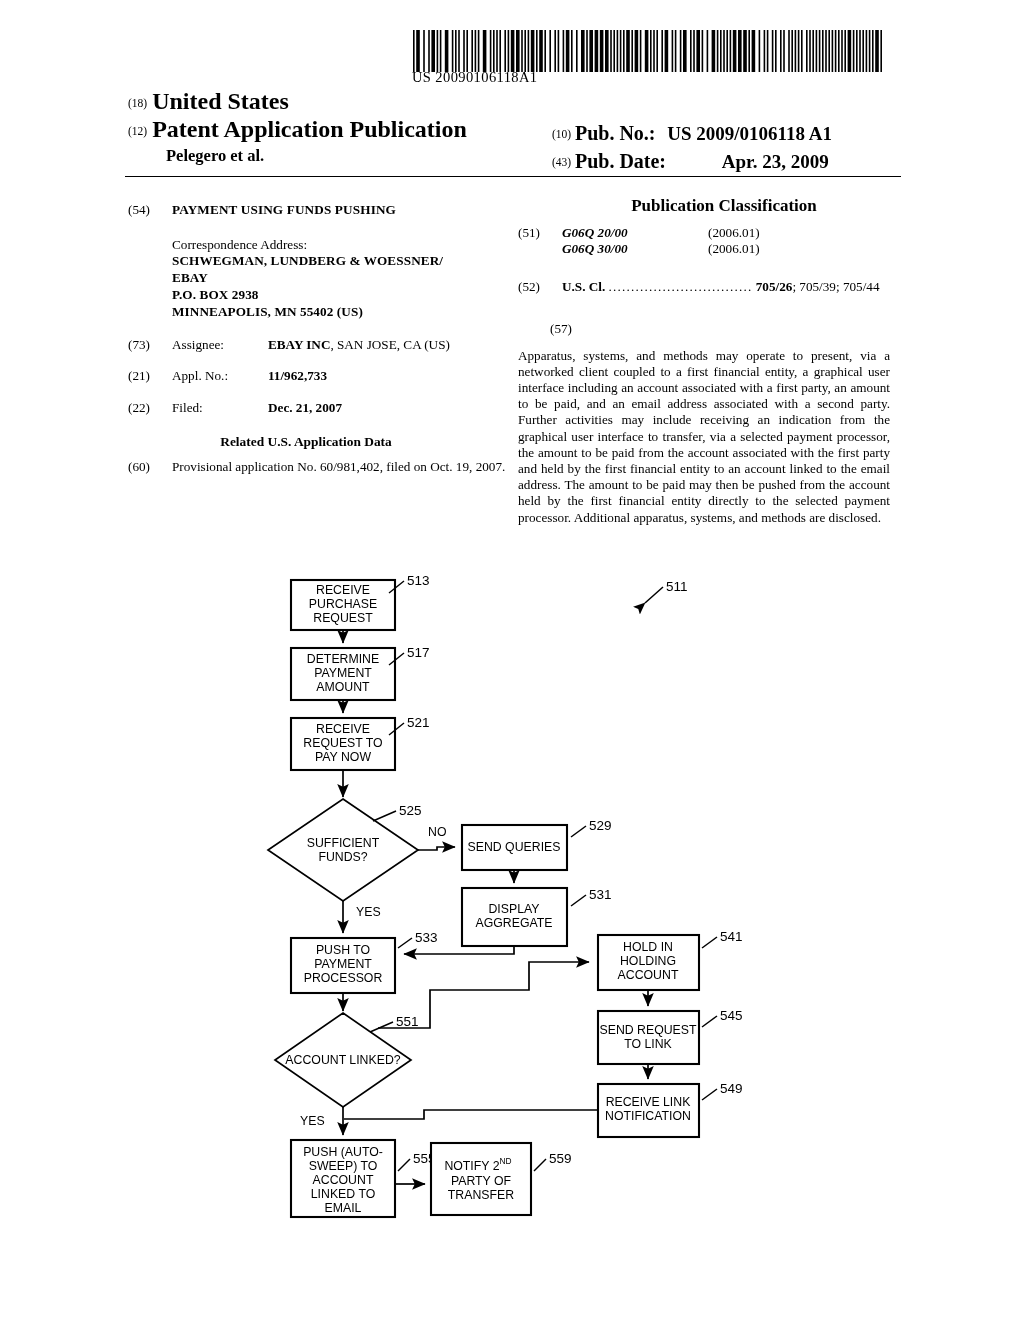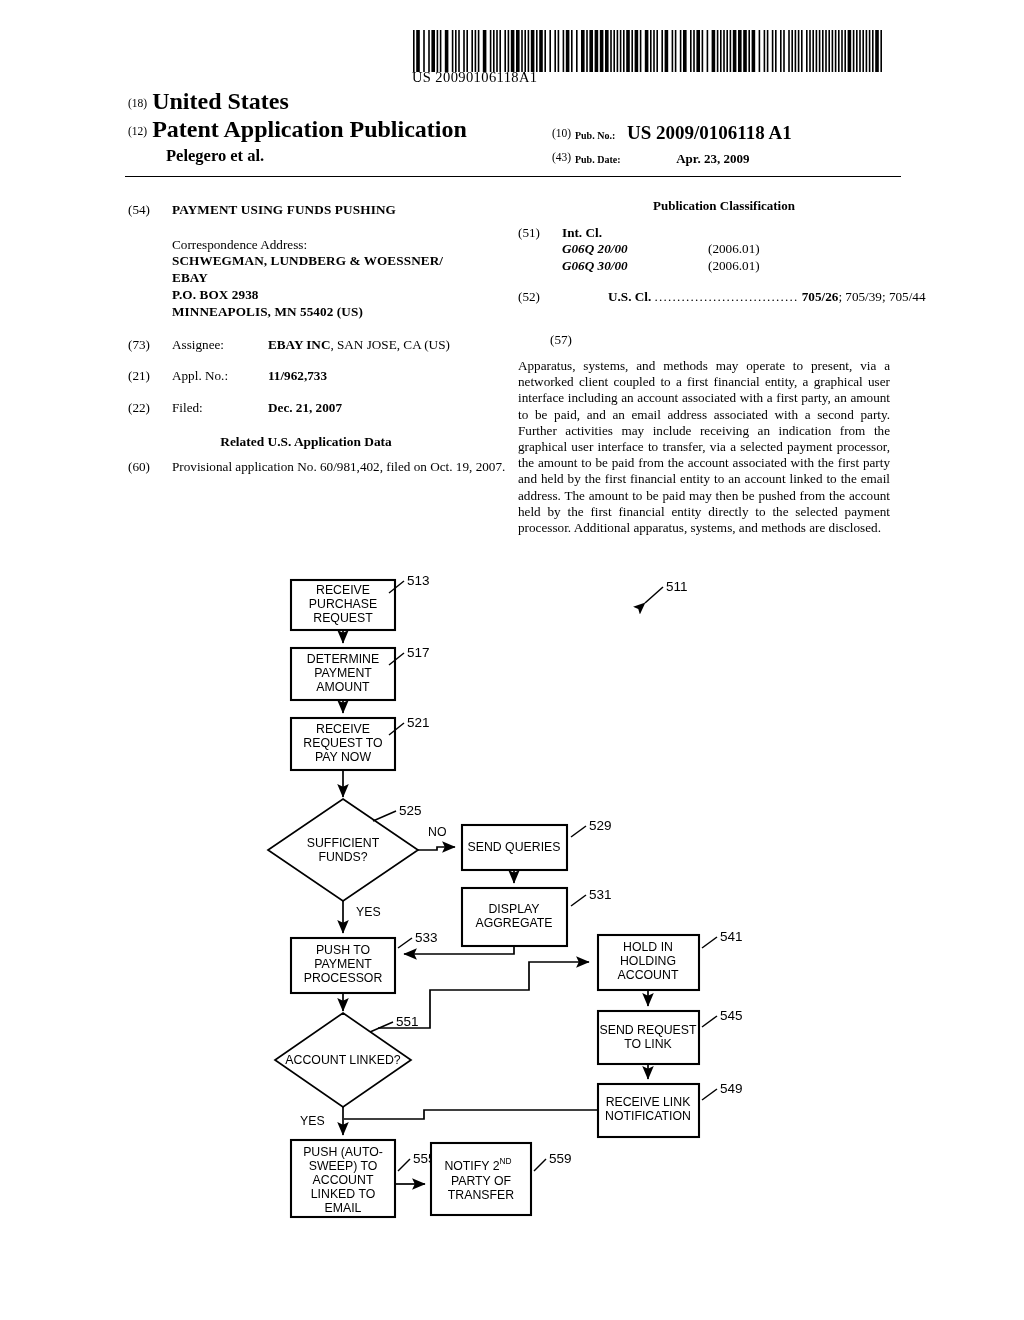--- a/index.html
+++ b/index.html
@@ -90,30 +90,30 @@
   }
   .pub-date-row {
     position: absolute;
     left: 552px;
     top: 150px;
     white-space: nowrap;
     font-size: 15px;
   }
   .pub-lbl {
     font-weight: bold;
-    font-size: 10px;
+    font-size: 20px;
   }
   .pub-val {
     font-weight: bold;
     font-size: 19px;
     margin-left: 8px;
   }
   .pub-val-date {
     font-weight: bold;
-    font-size: 13px;
+    font-size: 19px;
     margin-left: 52px;
   }
 
   .rule {
     position: absolute;
     left: 125px;
     top: 176px;
     width: 776px;
     height: 0;
     border-top: 1.4px solid #000;
@@ -186,40 +186,39 @@
     font-weight: bold;
     font-size: 13.4px;
     margin-top: 17px;
     margin-bottom: 9px;
     padding-right: 26px;
   }
 
   .pubclass-hdr {
     text-align: center;
     font-weight: bold;
-    font-size: 13px;
+    font-size: 17px;
     margin-bottom: 10px;
     padding-left: 24px;
   }
 
   .intcl-row {
     display: flex;
   }
   .intcl-code {
     width: 146px;
     flex: 0 0 146px;
     font-weight: bold;
     font-style: italic;
   }
   .intcl-date { flex: 0 0 auto; }
 
   .uscl-row {
     display: flex;
-    margin-top: 15px;
-    gap: 46px;
+    margin-top: 21px;
   }
   .uscl-line {
     flex: 1 1 auto;
     white-space: nowrap;
   }
   .dots { letter-spacing: 1.2px; }
 
   .abstract-hdr {
     text-align: center;
     font-weight: bold;
@@ -484,21 +483,20 @@
 
 </div>
 
 <div class="col-right">
 
   <div class="pubclass-hdr">Publication Classification</div>
 
   <div class="fld">
     <div class="fld-num">(51)</div>
     <div class="fld-body">
-      <div class="b">Int. Cl.</div>
       <div class="intcl-row">
         <div class="intcl-code">G06Q 20/00</div>
         <div class="intcl-date">(2006.01)</div>
       </div>
       <div class="intcl-row">
         <div class="intcl-code">G06Q 30/00</div>
         <div class="intcl-date">(2006.01)</div>
       </div>
     </div>
   </div>

